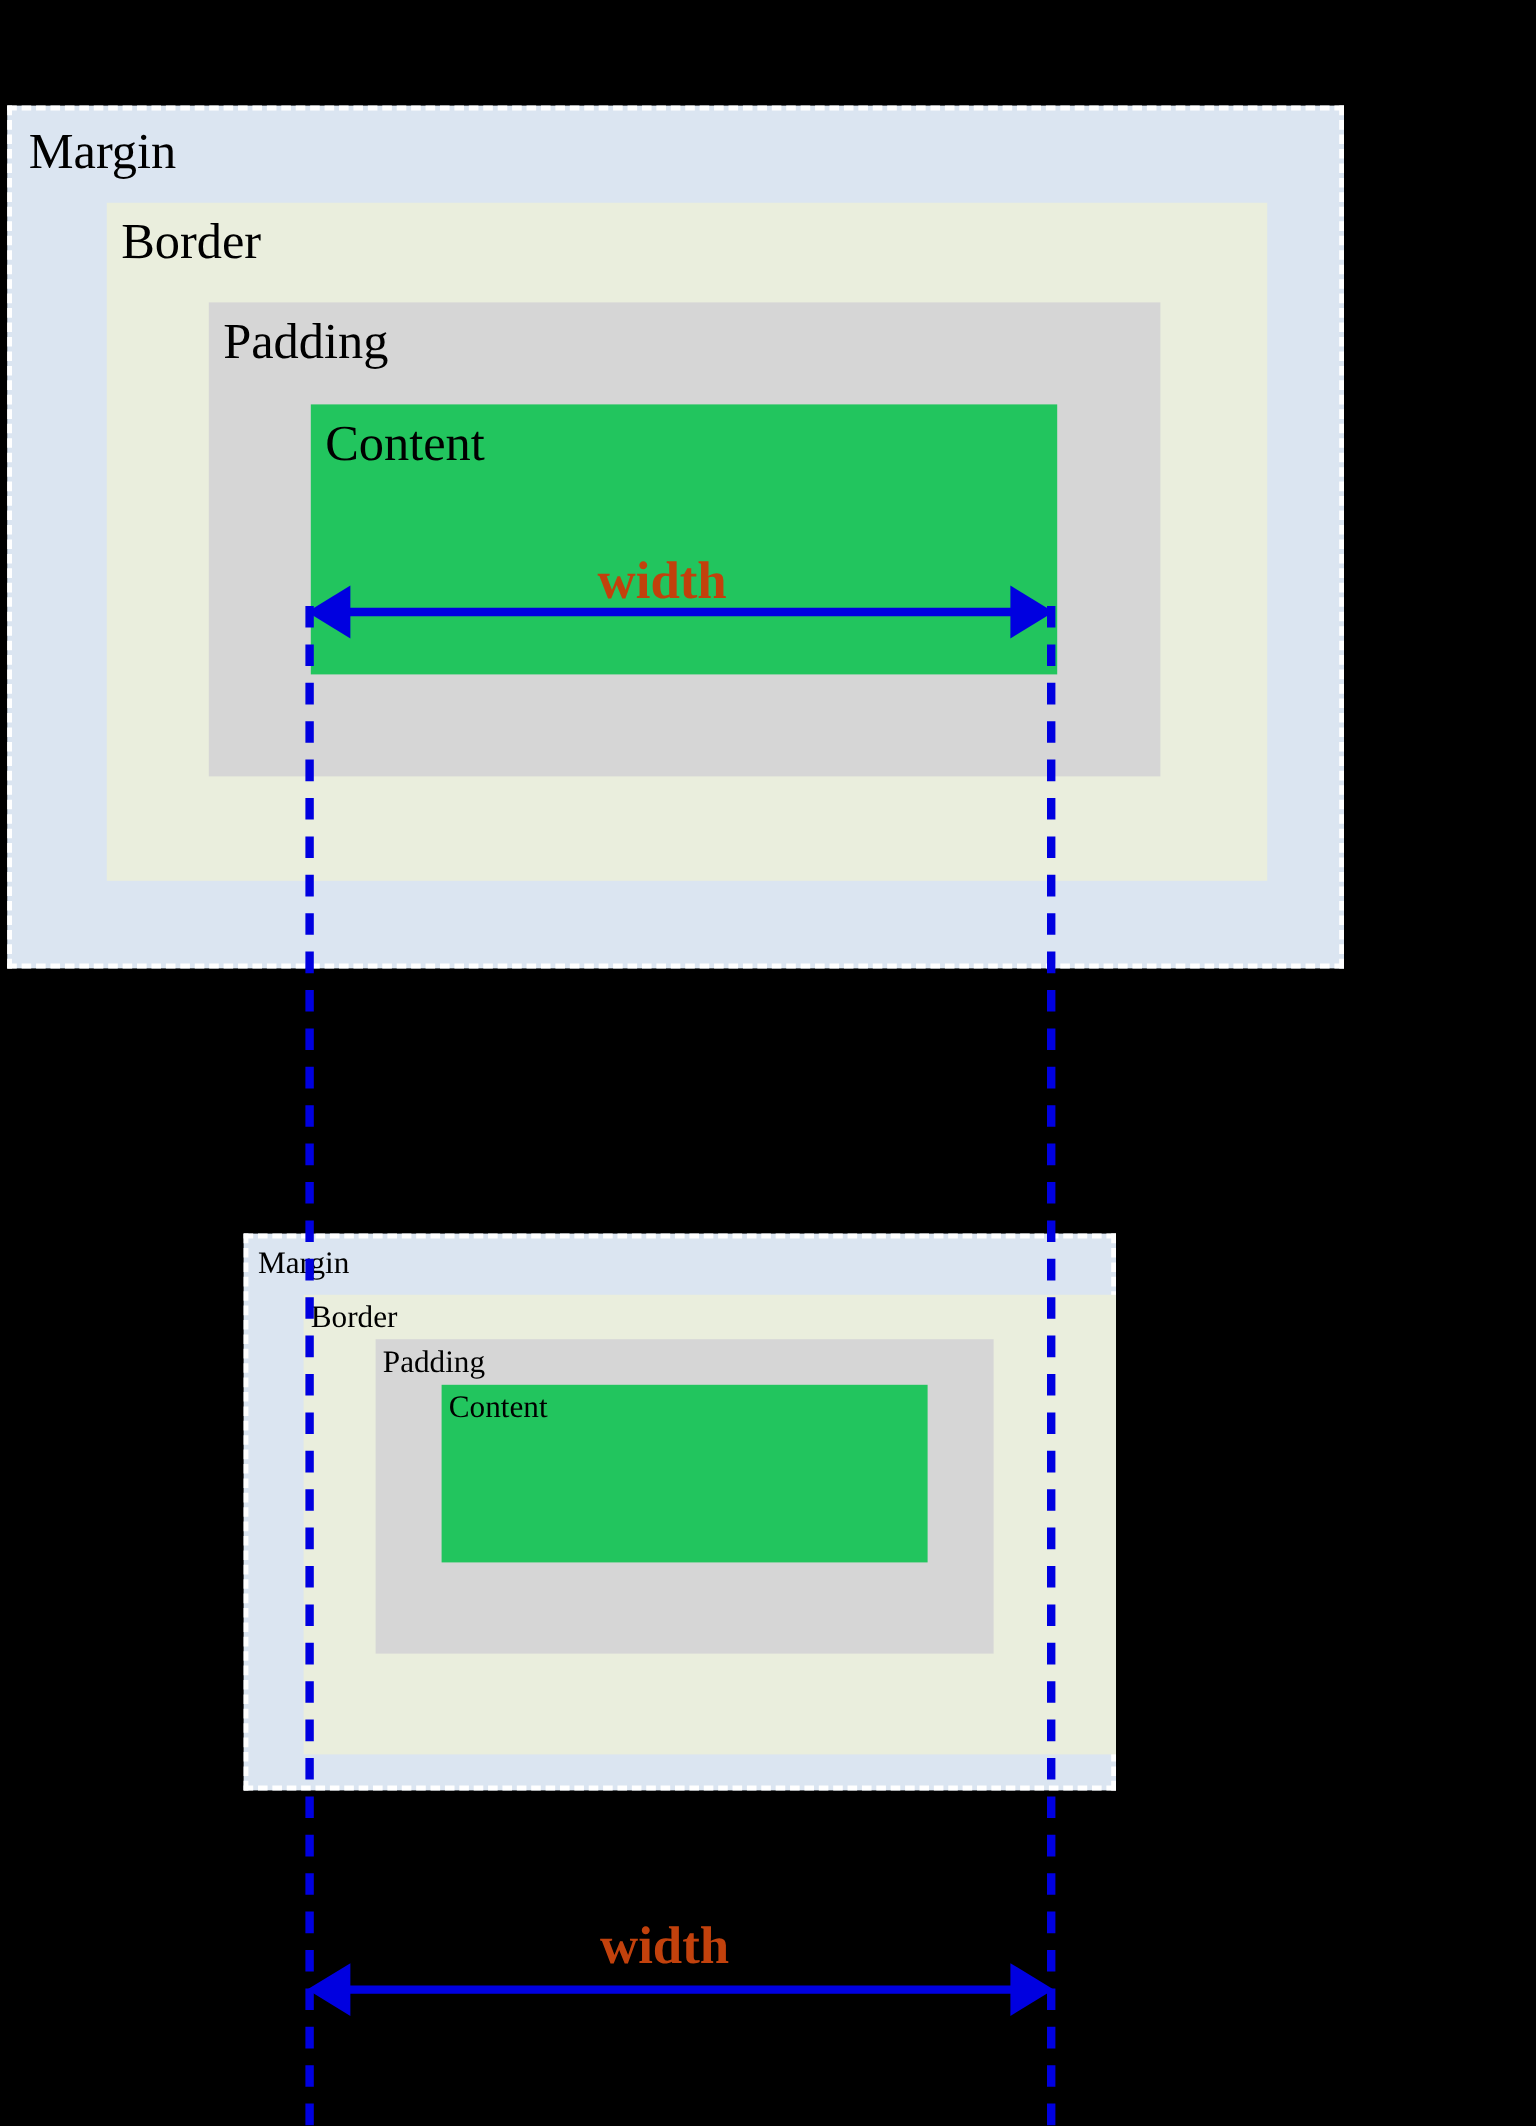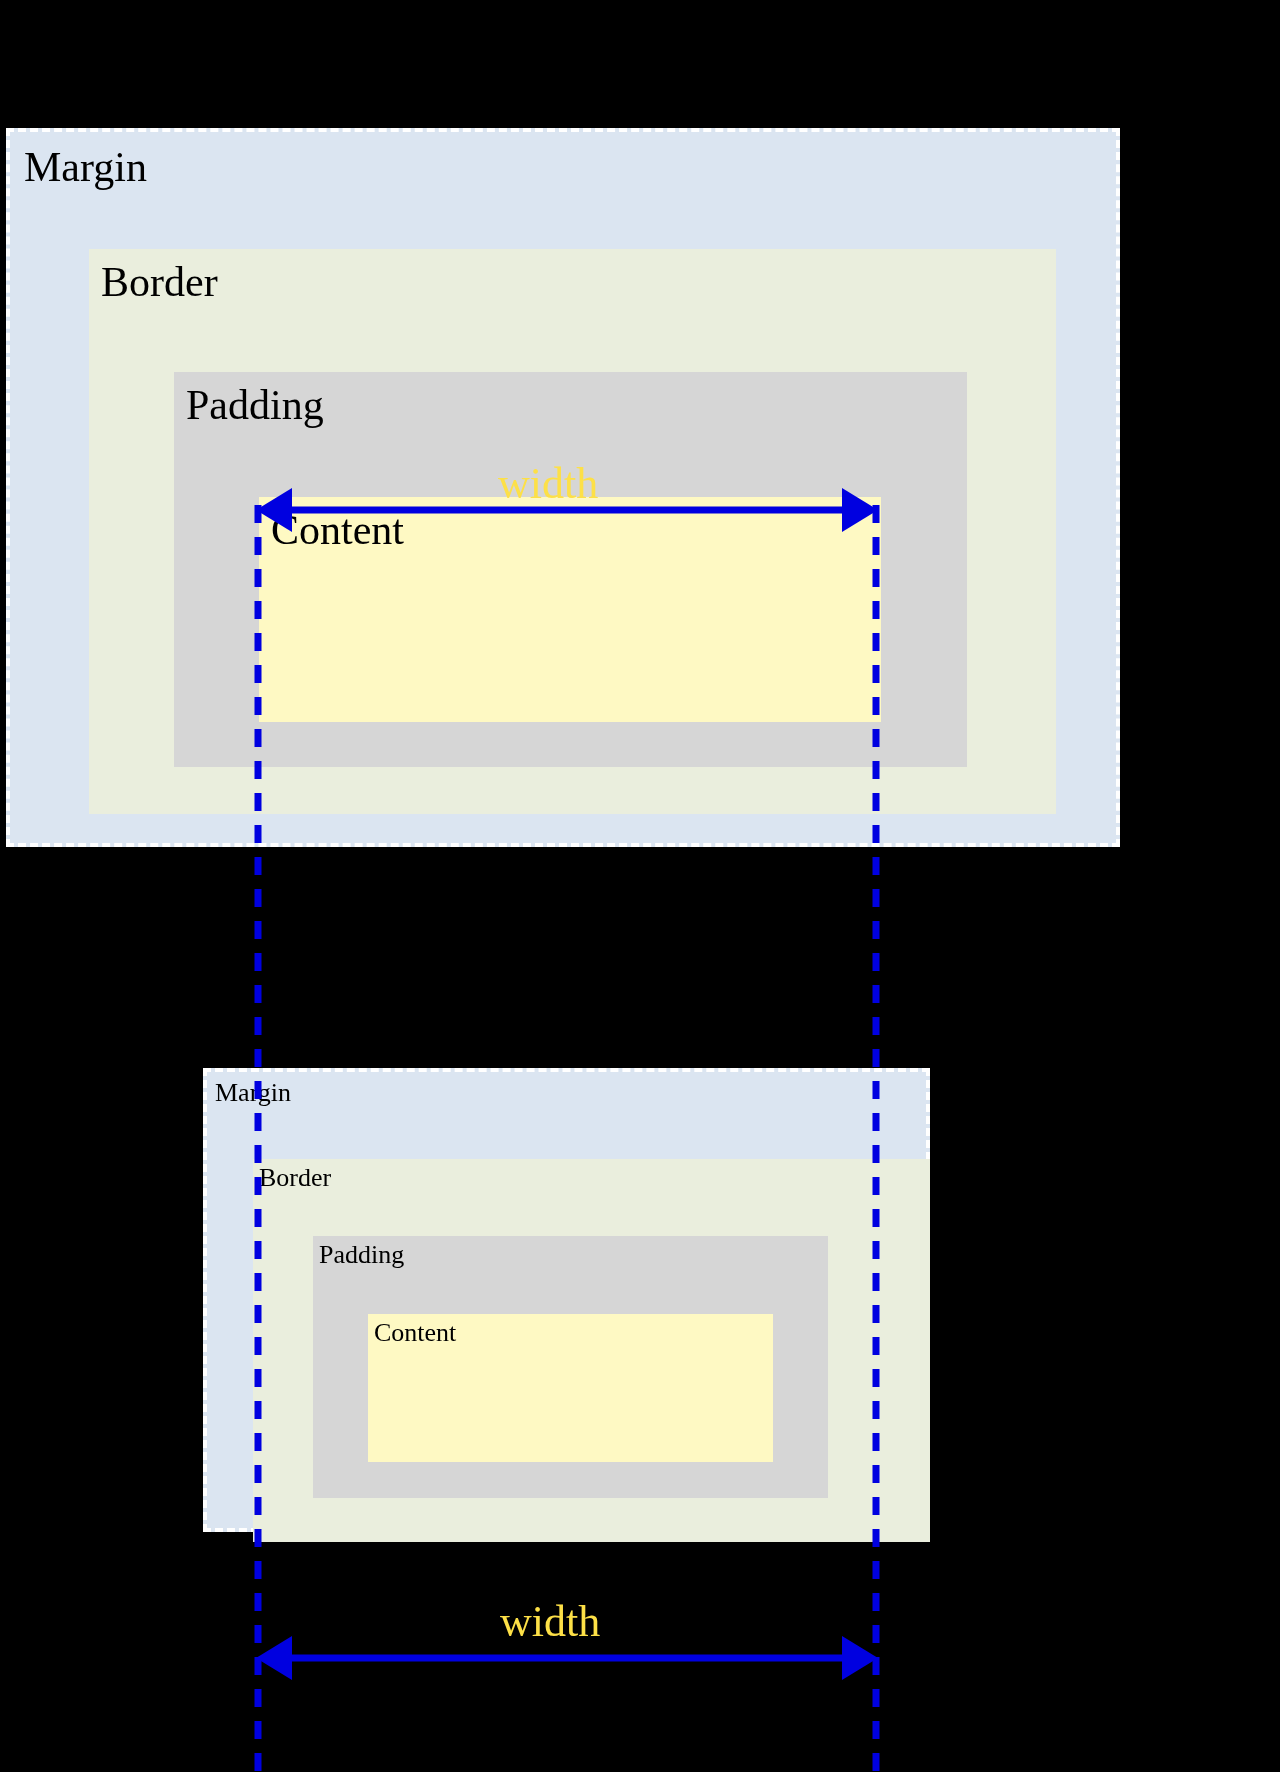--- a/index.html
+++ b/index.html
@@ -19,29 +19,28 @@
     left: 0; top: 0;
     width: 1280px;
     height: 1772px;
     background: #000000;
   }
 
   
   .boxlayer {
     position: absolute;
     box-sizing: border-box;
-    margin-top: 40px;
   }
   .margin-box {
     background: #dbe5f1;
     border: 4px dashed #ffffff;
   }
   .border-box   { background: #eaeedd; padding-left: 20px; }
   .padding-box  { background: #d6d6d6; text-align: center; }
-  .content-box  { background: #fef9c3; }
+  .content-box  { background: #22c55e; }
 
   .box-label {
     position: absolute;
     color: #000000;
     white-space: nowrap;
     line-height: 1;
     font-weight: normal;
   }
 
   
@@ -68,23 +67,24 @@
 
   
   #annotations {
     position: absolute;
     left: 0; top: 0;
     width: 1280px; height: 1772px;
     pointer-events: none;
   }
   .width-label {
     position: absolute;
-    color: #fde047;
+    color: #c2410c;
     line-height: 1;
     white-space: nowrap;
+    font-weight: bold;
   }
   #top-width-label {
     left: 498px; top: 462px;
     font-size: 44px;
   }
   #bot-width-label {
     left: 500px; top: 1600px;
     font-size: 44px;
   }
 </style>

